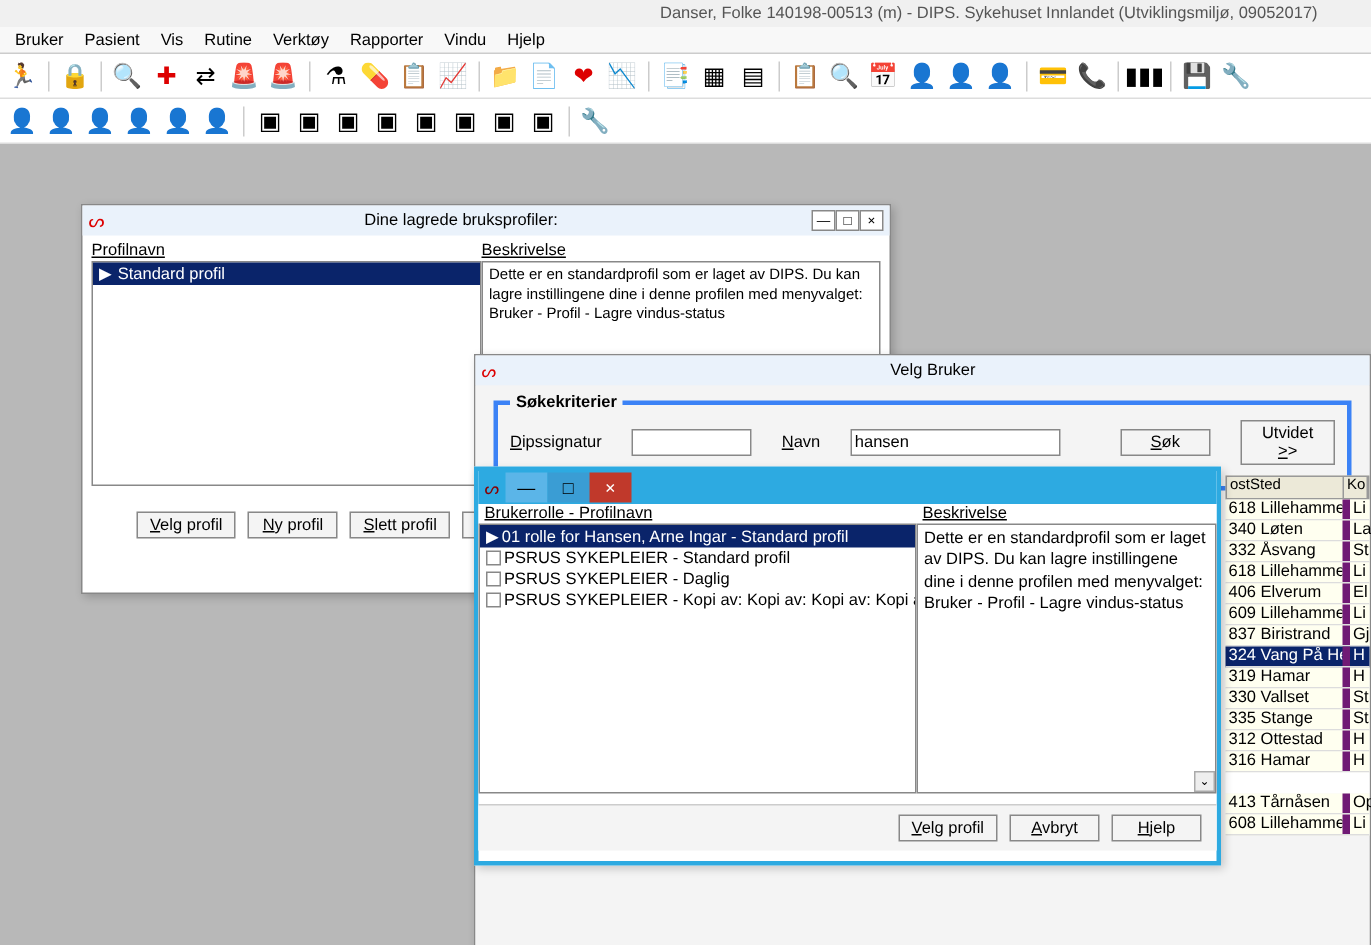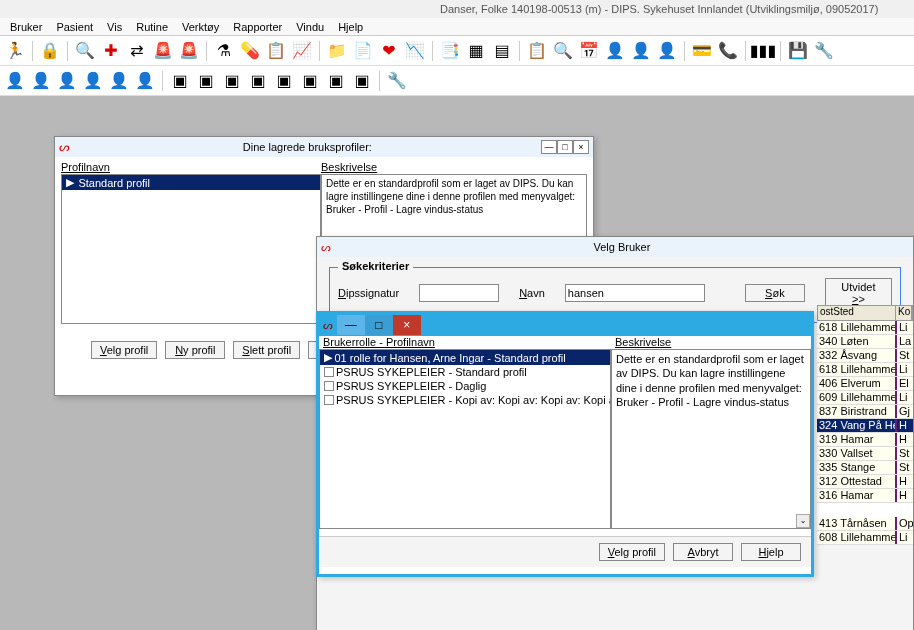--- a/index.html
+++ b/index.html
@@ -35,21 +35,21 @@
   .list-item-sel { background: #0a246a; color: #fff; padding: 1px 4px; display: flex; align-items: center; gap: 4px; }
   .list-item-sel .arrow { color: #fff; }
   .textbox { border: 1px solid #888; height: 150px; background: #fff; font-size: 10px; padding: 2px 4px; line-height: 1.3; }
   .btn-row { display: flex; gap: 8px; margin-top: 10px; padding-left: 30px; }
   .button { border: 1px solid #888; background: #f4f4f4; padding: 2px 8px; font-size: 11px; cursor: pointer; min-width: 60px; text-align: center; }
   .button .u { text-decoration: underline; }
   
   
   #win-bruker { left: 316px; top: 140px; width: 598px; height: 490px; background: #f4f4f4; }
   #win-bruker .win-title { background: #eaf2fb; justify-content: center; }
-  .fieldset { border: 1px solid #3b82f6; margin: 6px; padding: 10px 8px 14px; position: relative; }
+  .fieldset { border: 3px solid #3b82f6; margin: 6px; padding: 10px 8px 14px; position: relative; }
   .fieldset-legend { position: absolute; top: -8px; left: 8px; background: #f4f4f4; padding: 0 4px; font-weight: bold; }
   .form-row { display: flex; align-items: center; gap: 6px; }
   .form-label { font-size: 11px; }
   .text-input { border: 1px solid #888; height: 18px; padding: 0 2px; font-size: 11px; background: #fff; }
   
   
   #win-import { left: 316px; top: 215px; width: 498px; height: 266px; border: 3px solid #2daae1; }
   #win-import .win-title { background: #2daae1; color: #000; height: 22px; }
   #win-import .win-controls .win-btn { border: none; width: 28px; height: 20px; font-size: 12px; }
   #win-import .wb-min { background: #5bb5e8; }
@@ -68,21 +68,21 @@
   .import-btns { display: flex; justify-content: flex-end; gap: 8px; padding: 6px 10px; border-top: 1px solid #ccc; background: #f4f4f4; }
   
   
   .result-table { position: absolute; right: 0; top: -1px; width: 96px; }
   .rt-head { display: flex; background: #ece9d8; border: 1px solid #999; height: 16px; }
   .rt-head div { padding: 0 2px; font-size: 10px; border-right: 1px solid #999; }
   .rt-body { }
   .rt-row { display: flex; height: 14px; font-size: 10px; background: #fffff0; border-bottom: 1px solid #ddd; }
   .rt-row.sel { background: #0a246a; color: #fff; }
   .rt-row div:first-child { width: 78px; padding-left: 2px; white-space: nowrap; overflow: hidden; }
-  .rt-row div:last-child { width: 16px; border-left: 2px solid #701a75; padding-left: 2px; }
+  .rt-row div:last-child { width: 16px; border-left: 5px solid #701a75; padding-left: 2px; }
   .rt-gap { height: 14px; background: #fff; }
 </style>
 </head>
 <body>
 
 <div class="titlebar">
   <span>Danser, Folke 140198-00513 (m) - DIPS. Sykehuset Innlandet (Utviklingsmiljø, 09052017)</span>
 </div>
 
 <div class="menubar">
@@ -206,21 +206,21 @@
           <span class="form-label"><span style="text-decoration:underline">D</span>ipssignatur</span>
           <input class="text-input" style="width: 80px;">
           <span class="form-label"><span style="text-decoration:underline">N</span>avn</span>
           <input class="text-input" style="width: 140px;" value="hansen">
           <div style="flex:1"></div>
           <div class="button"><span style="text-decoration:underline">S</span>øk</div>
           <div class="button">Utvidet <span style="text-decoration:underline">&gt;</span>&gt;</div>
         </div>
       </div>
 
-      <div class="result-table" style="top:48px;">
+      <div class="result-table" style="top:60px;">
         <div class="rt-head">
           <div style="width:78px">ostSted</div>
           <div style="width:16px">Ko</div>
         </div>
         <div class="rt-body" id="rt-body">
             <div class="rt-row">
               <div>618 Lillehammer</div>
               <div>Li</div>
             </div>
             <div class="rt-row">

